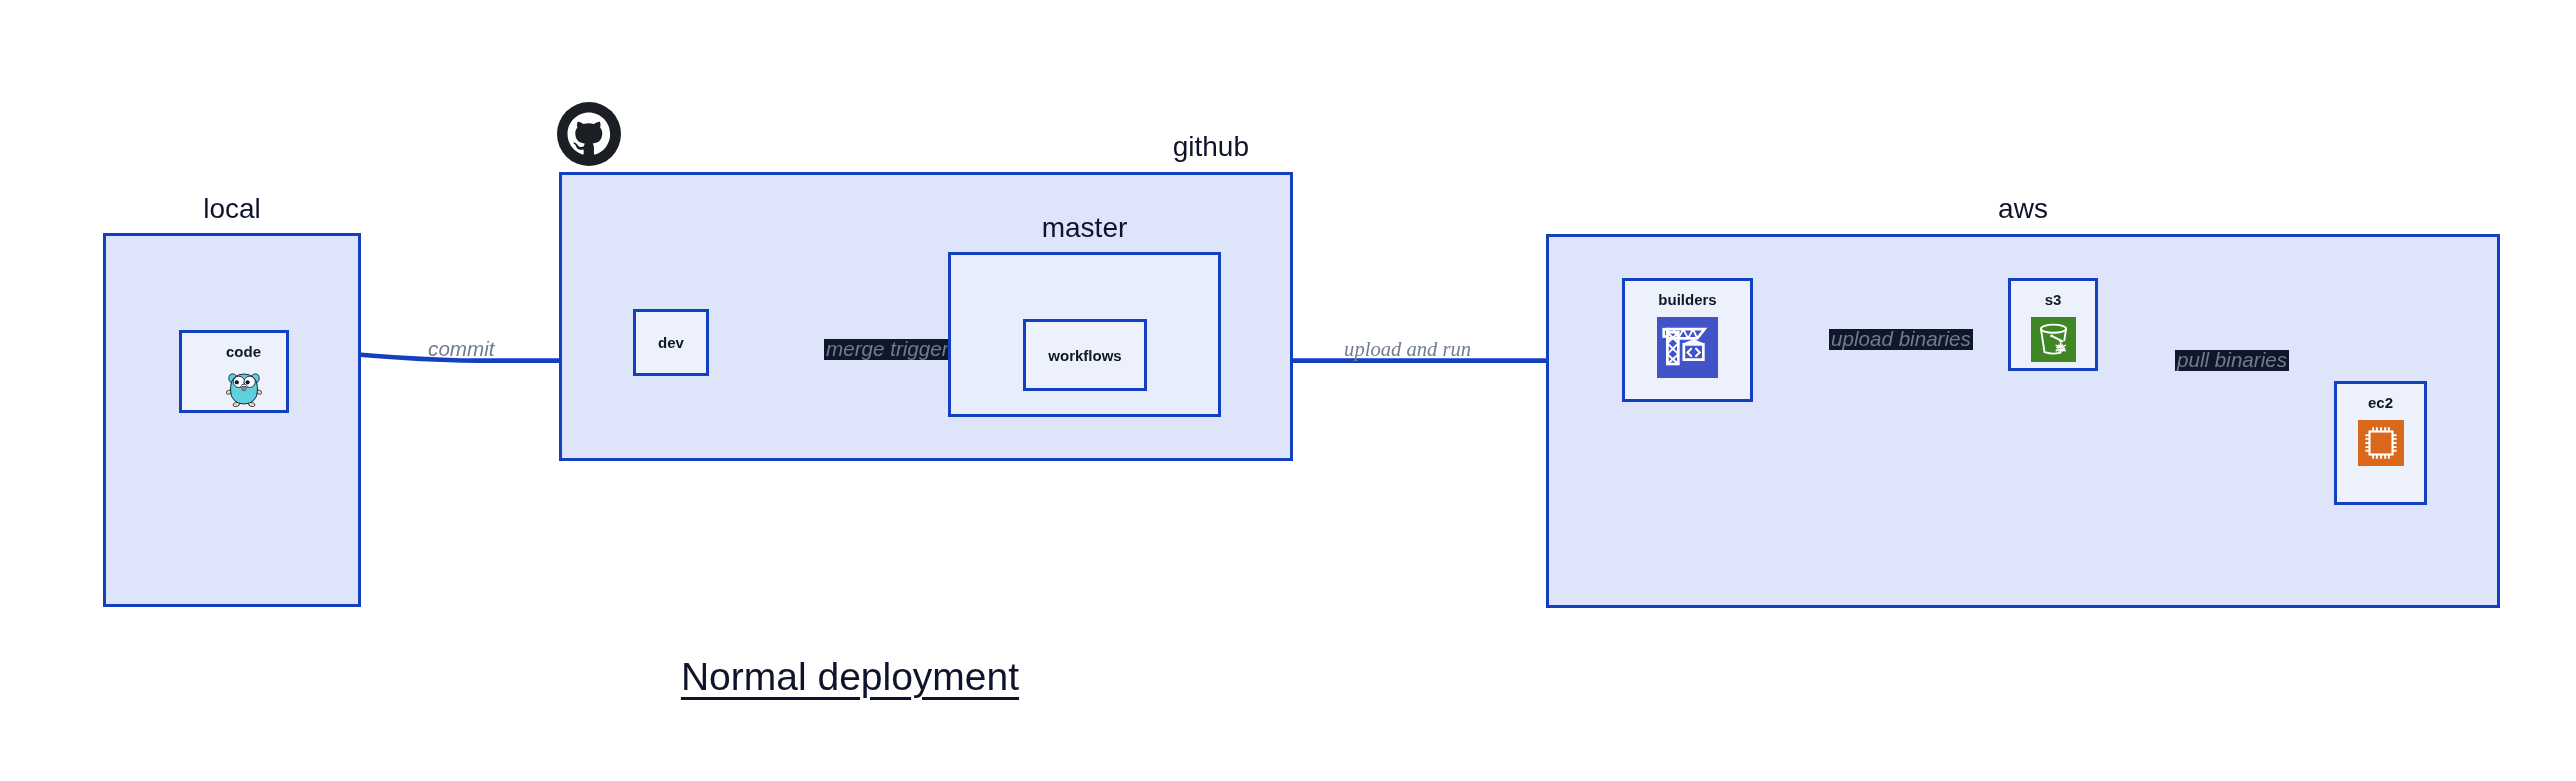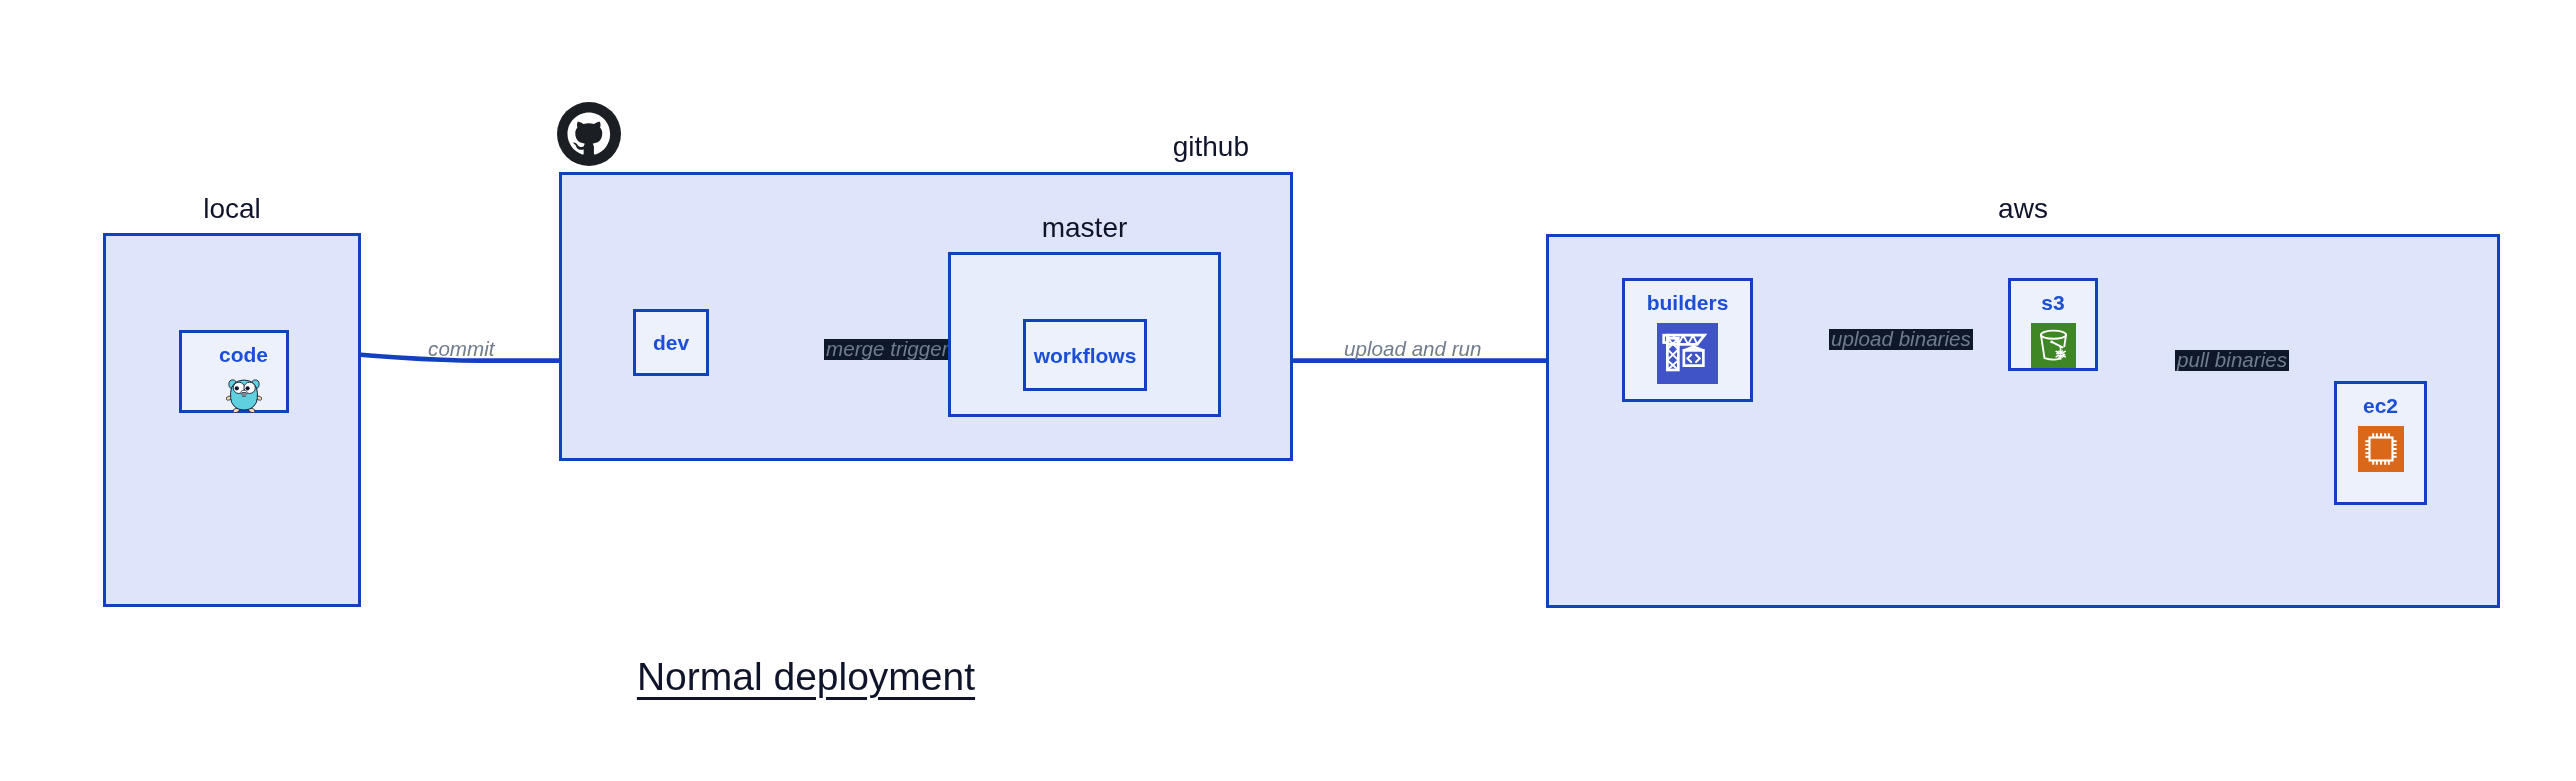--- a/index.html
+++ b/index.html
@@ -13,21 +13,21 @@
   .group.inner{background:#e8edfb;}
 
   
   .caption{position:absolute;color:#10142b;font-size:28px;line-height:1;
            white-space:nowrap;font-weight:400;}
 
   
   .node{position:absolute;background:#edf1fc;border:3.6px solid #1340c0;
         box-sizing:border-box;display:flex;flex-direction:column;
         align-items:center;justify-content:flex-start;}
-  .node-label{color:#1d4ed8;font-size:21px;font-weight:700;line-height:1;
+  .node-label{color:#0f172a;font-size:15px;font-weight:700;line-height:1;
               margin-top:11.3px;white-space:nowrap;}
   .node-icon{margin-top:9.3px;display:block;}
 
   
   .edge-label{position:absolute;color:#707c8e;font-size:20.6px;font-style:italic;
               line-height:1;white-space:nowrap;background:#fff;padding:0 2.1px;}
   .edge-label.on-fill{background:#0f172a;}
   .edge-label.plain{background:transparent;}
 
   
@@ -121,21 +121,21 @@
   <div class="edge-label on-fill" style="left:824px;top:339px;">merge trigger</div>
 
   <div class="caption" style="left:948px;top:214px;width:273px;text-align:center;">master</div>
 
   <div class="group inner" style="left:948px;top:252px;width:273px;height:165px;"></div>
 
   <div class="node" style="left:1023px;top:319px;width:124px;height:72px;justify-content:center;">
     <span class="node-label" style="margin-top:0;">workflows</span>
   </div>
 
-  <div class="edge-label plain" style="left:1342px;top:339px;">upload and run</div>
+  <div class="edge-label plain" style="left:1342px;top:339px;font-family:Liberation Serif, serif;">upload and run</div>
 
   <div class="caption" style="left:1546px;top:195px;width:954px;text-align:center;">aws</div>
 
   <div class="group" style="left:1546px;top:234px;width:954px;height:374px;"></div>
 
   <div class="node" style="left:1622px;top:278px;width:131px;height:124px;">
     <span class="node-label">builders</span>
     <span class="node-icon">
       <svg width="61" height="61" viewBox="0 0 100 100">
         <rect x="0" y="0" width="100" height="100" fill="#4054c8"></rect>
@@ -203,16 +203,16 @@
           <path d="M33 75 L33 84 M41 75 L41 84 M50 75 L50 84 M59 75 L59 84 M67 75 L67 84"></path>
 
           <path d="M25 33 L16 33 M25 41 L16 41 M25 50 L16 50 M25 59 L16 59 M25 67 L16 67"></path>
 
           <path d="M75 33 L84 33 M75 41 L84 41 M75 50 L84 50 M75 59 L84 59 M75 67 L84 67"></path>
         </g>
       </svg>
     </span>
   </div>
 
-  <div id="title" style="left:0;top:657px;width:1612px;text-align:center;">Normal deployment</div>
+  <div id="title" style="left:0;top:657px;width:1612px;text-align:center;padding-left:44px;">Normal deployment</div>
 
 </div>
 
 
 </body></html>

